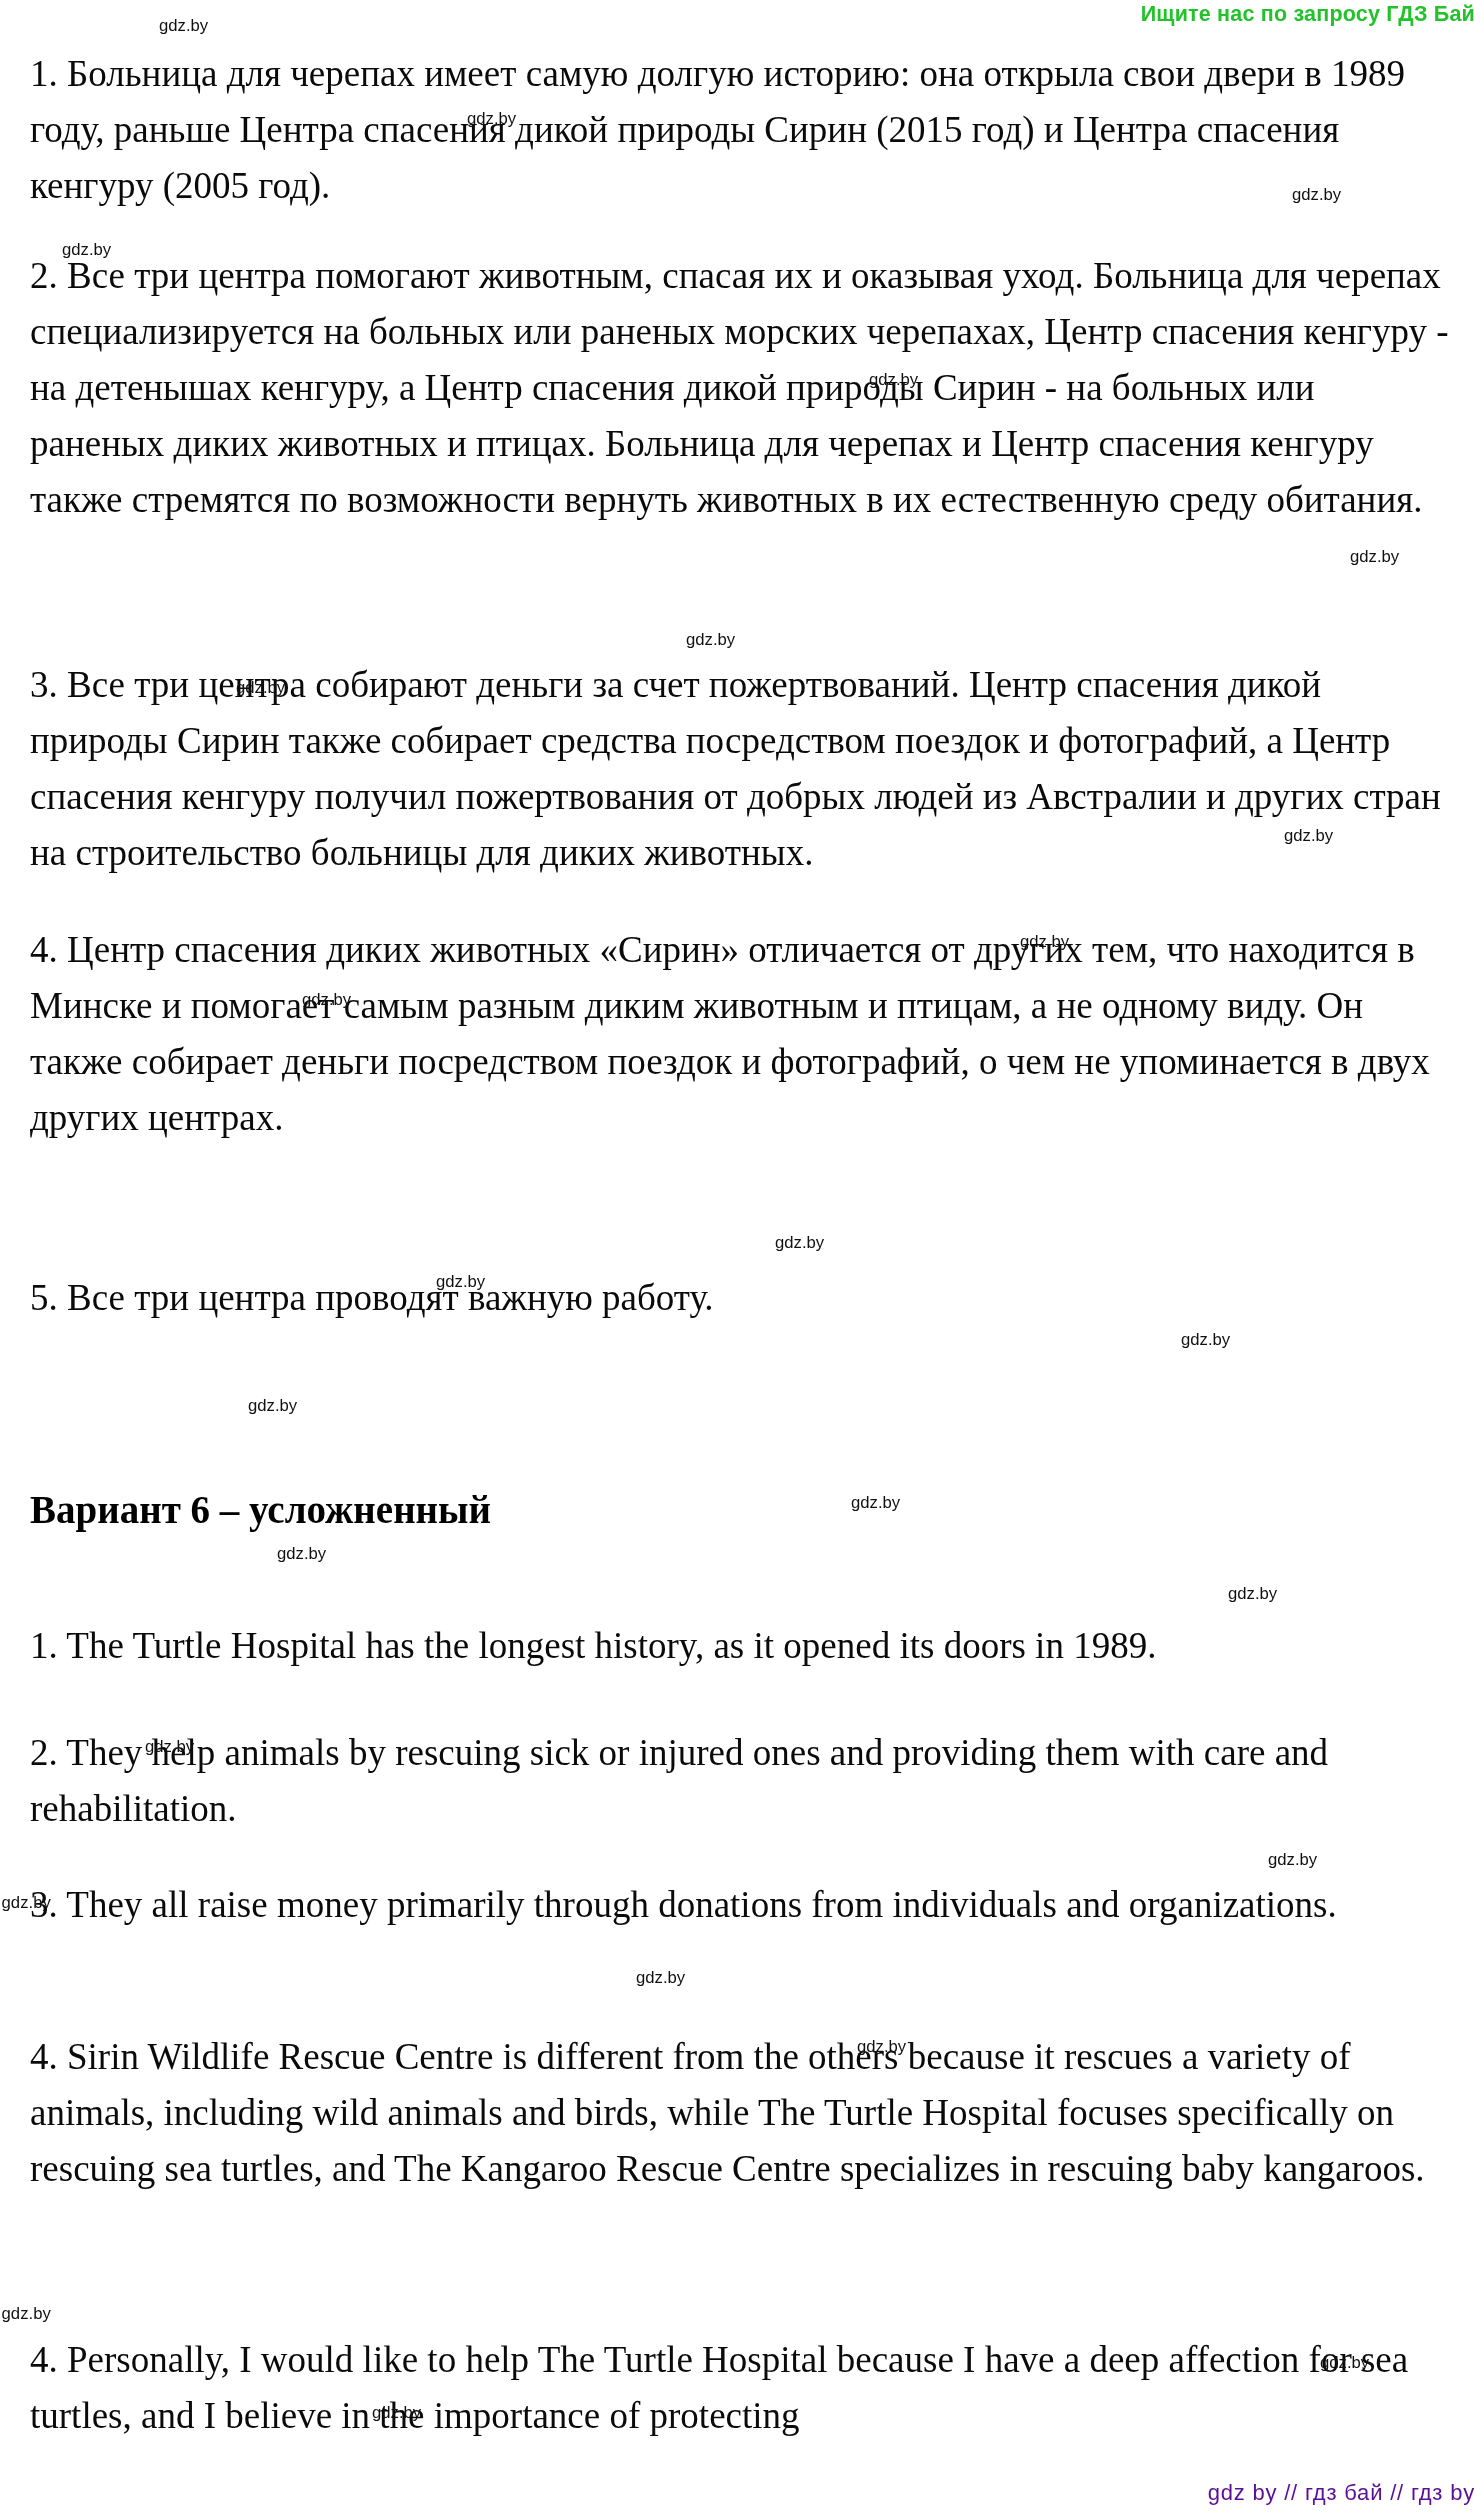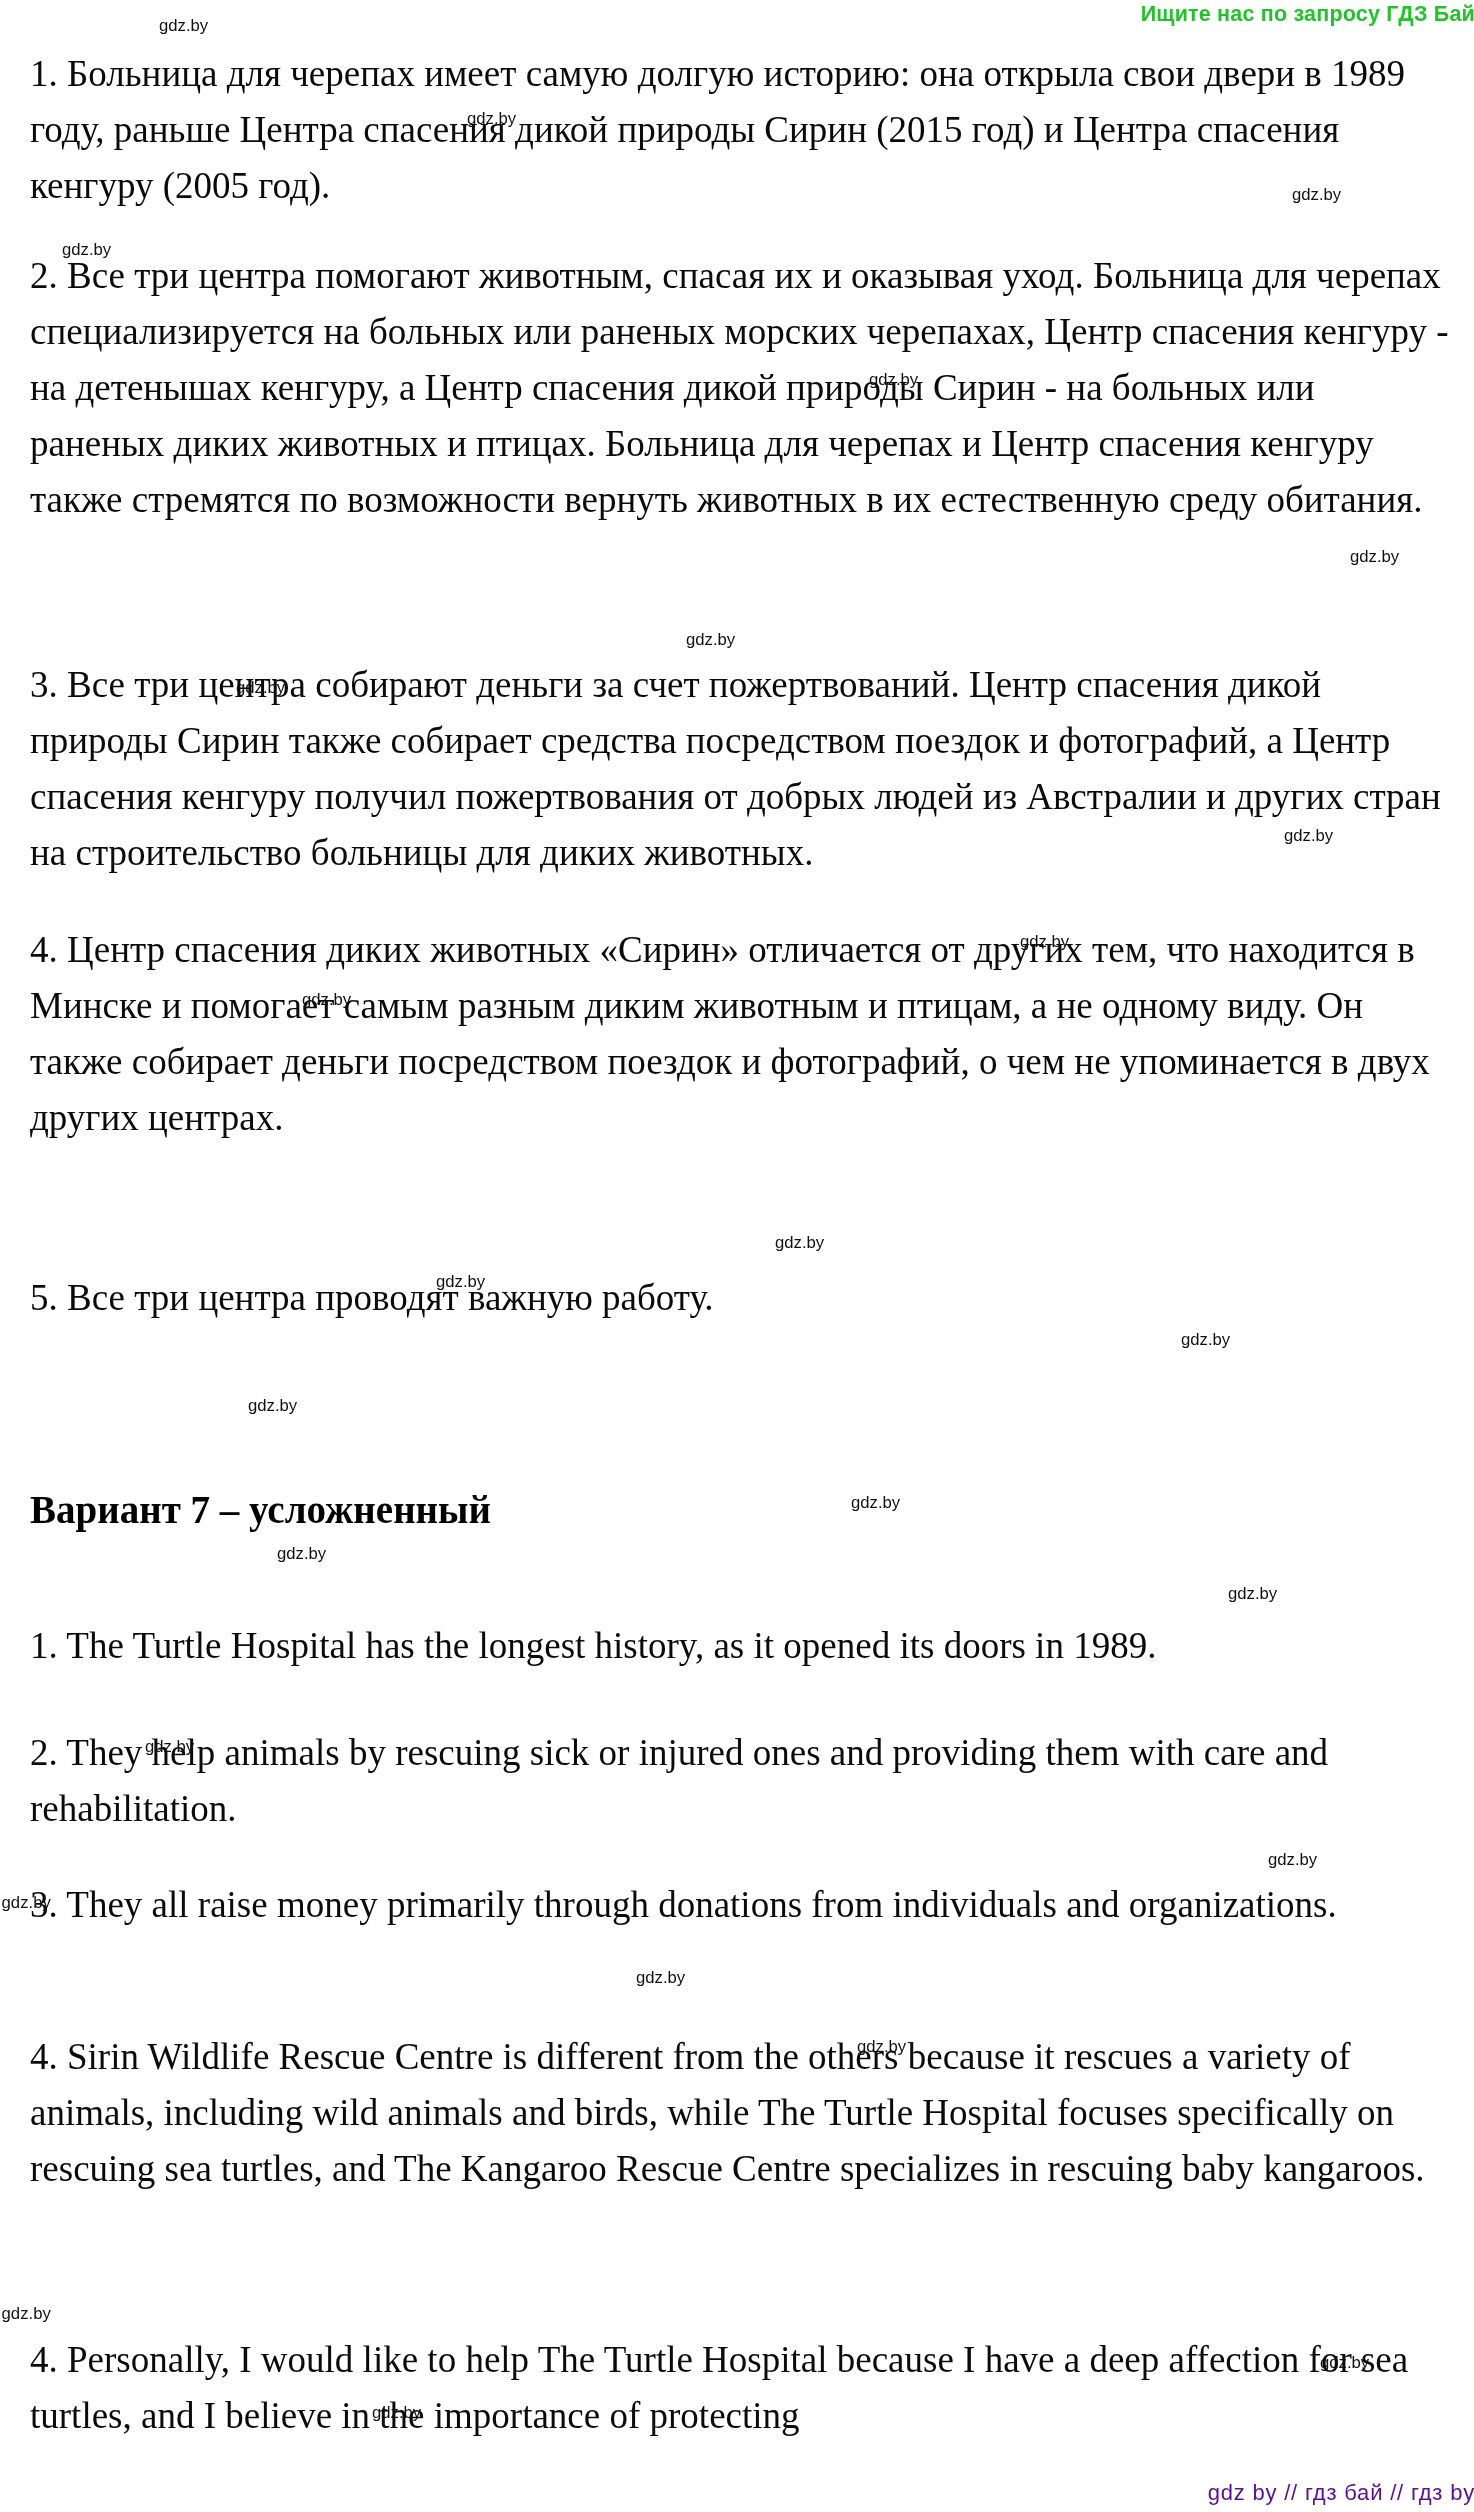--- a/index.html
+++ b/index.html
@@ -101,21 +101,21 @@
   <div class="block para ru" style="top: 46px; font-size: 37px; line-height: 56px;">1. Больница для черепах имеет самую долгую историю: она открыла свои двери в 1989 году, раньше Центра спасения дикой природы Сирин (2015 год) и Центра спасения кенгуру (2005 год).</div>
 
   <div class="block para ru" style="top: 248px; font-size: 37px; line-height: 56px;">2. Все три центра помогают животным, спасая их и оказывая уход. Больница для черепах специализируется на больных или раненых морских черепахах, Центр спасения кенгуру - на детенышах кенгуру, а Центр спасения дикой природы Сирин - на больных или раненых диких животных и птицах. Больница для черепах и Центр спасения кенгуру также стремятся по возможности вернуть животных в их естественную среду обитания.</div>
 
   <div class="block para ru" style="top: 657px; font-size: 37px; line-height: 56px;">3. Все три центра собирают деньги за счет пожертвований. Центр спасения дикой природы Сирин также собирает средства посредством поездок и фотографий, а Центр спасения кенгуру получил пожертвования от добрых людей из Австралии и других стран на строительство больницы для диких животных.</div>
 
   <div class="block para ru" style="top: 922px; font-size: 37px; line-height: 56px;">4. Центр спасения диких животных «Сирин» отличается от других тем, что находится в Минске и помогает самым разным диким животным и птицам, а не одному виду. Он также собирает деньги посредством поездок и фотографий, о чем не упоминается в двух других центрах.</div>
 
   <div class="block para ru" style="top: 1270px; font-size: 37px; line-height: 56px;">5. Все три центра проводят важную работу.</div>
 
-  <div class="block heading" style="top: 1487px; font-size: 39px; line-height: 46px;">Вариант 7 – усложненный</div>
+  <div class="block heading" style="top: 1487px; font-size: 39px; line-height: 46px;">Вариант 6 – усложненный</div>
 
   <div class="block para en" style="top: 1618px; font-size: 37px; line-height: 56px;">1. The Turtle Hospital has the longest history, as it opened its doors in 1989.</div>
 
   <div class="block para en" style="top: 1725px; font-size: 37px; line-height: 56px;">2. They help animals by rescuing sick or injured ones and providing them with care and rehabilitation.</div>
 
   <div class="block para en" style="top: 1877px; font-size: 37px; line-height: 56px;">3. They all raise money primarily through donations from individuals and organizations.</div>
 
   <div class="block para en" style="top: 2029px; font-size: 37px; line-height: 56px;">4. Sirin Wildlife Rescue Centre is different from the others because it rescues a variety of animals, including wild animals and birds, while The Turtle Hospital focuses specifically on rescuing sea turtles, and The Kangaroo Rescue Centre specializes in rescuing baby kangaroos.</div>
 
   <div class="block para en" style="top: 2332px; font-size: 37px; line-height: 56px;">4. Personally, I would like to help The Turtle Hospital because I have a deep affection for sea turtles, and I believe in the importance of protecting</div>

